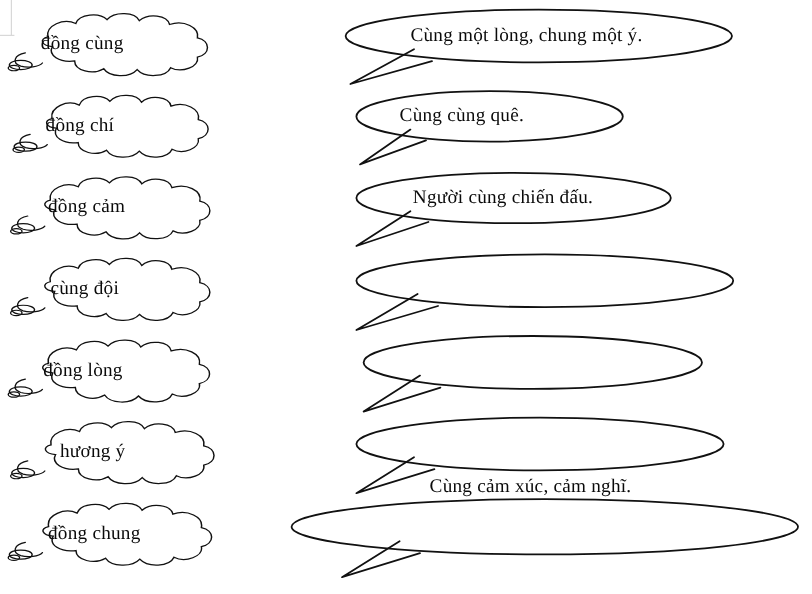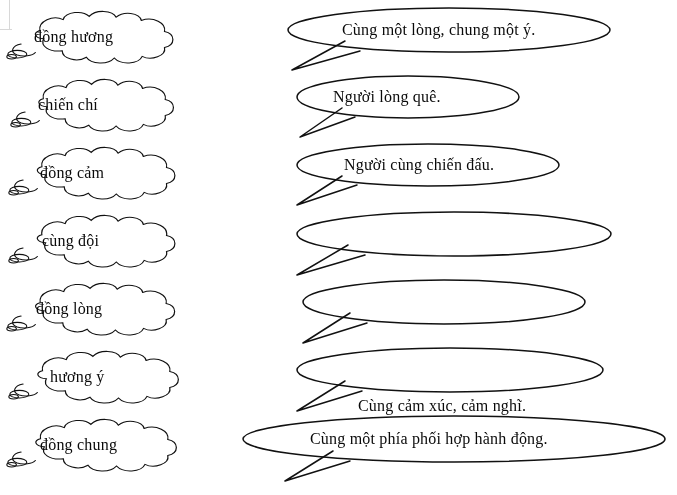--- a/index.html
+++ b/index.html
@@ -80,22 +80,22 @@
       <g>
         <use href="#cloudShape" transform="translate(14,350) scale(0.95,0.80)"></use>
         <use href="#cloudTail" transform="translate(6,350) scale(0.95,0.85)"></use>
       </g>
       <g>
         <use href="#cloudShape" transform="translate(12,418) scale(0.95,0.80)"></use>
         <use href="#cloudTail" transform="translate(4,418) scale(0.95,0.85)"></use>
       </g>
     </svg>
 
-    <div class="txt cloud-label" style="left:34px;  top:28px;">đồng hương</div>
-    <div class="txt cloud-label" style="left:38px;  top:96px;">chiến chí</div>
+    <div class="txt cloud-label" style="left:34px;  top:28px;">đồng cùng</div>
+    <div class="txt cloud-label" style="left:38px;  top:96px;">đồng chí</div>
     <div class="txt cloud-label" style="left:40px;  top:164px;">đồng cảm</div>
     <div class="txt cloud-label" style="left:42px;  top:232px;">cùng đội</div>
     <div class="txt cloud-label" style="left:36px;  top:300px;">đồng lòng</div>
     <div class="txt cloud-label" style="left:50px;  top:368px;">hương ý</div>
     <div class="txt cloud-label" style="left:40px;  top:436px;">đồng chung</div>
   </div>
 
   <div class="layer">
     <svg class="layer" viewBox="0 0 677 495" width="677" height="495">
 
@@ -123,19 +123,18 @@
         <ellipse class="ink" cx="450" cy="370" rx="153" ry="22"></ellipse>
         <path class="ink" d="M 362 391 L 297 411 L 345 381"></path>
       </g>
       <g>
         <ellipse class="ink" cx="454" cy="439" rx="211" ry="23"></ellipse>
         <path class="ink" d="M 350 461 L 285 481 L 333 451"></path>
       </g>
     </svg>
 
     <div class="txt bubble-label" style="left:342px; top:21px;text-align:right;">Cùng một lòng, chung một ý.</div>
-    <div class="txt bubble-label" style="left:333px; top:88px;">Người lòng quê.</div>
+    <div class="txt bubble-label" style="left:333px; top:88px;">Cùng cùng quê.</div>
     <div class="txt bubble-label" style="left:344px; top:156px;">Người cùng chiến đấu.</div>
     <div class="txt bubble-label" style="left:358px; top:361px;margin-top:36px;">Cùng cảm xúc, cảm nghĩ.</div>
-    <div class="txt bubble-label" style="left:310px; top:430px;">Cùng một phía phối hợp hành động.</div>
   </div>
 
 </div>
 
 </body></html>

